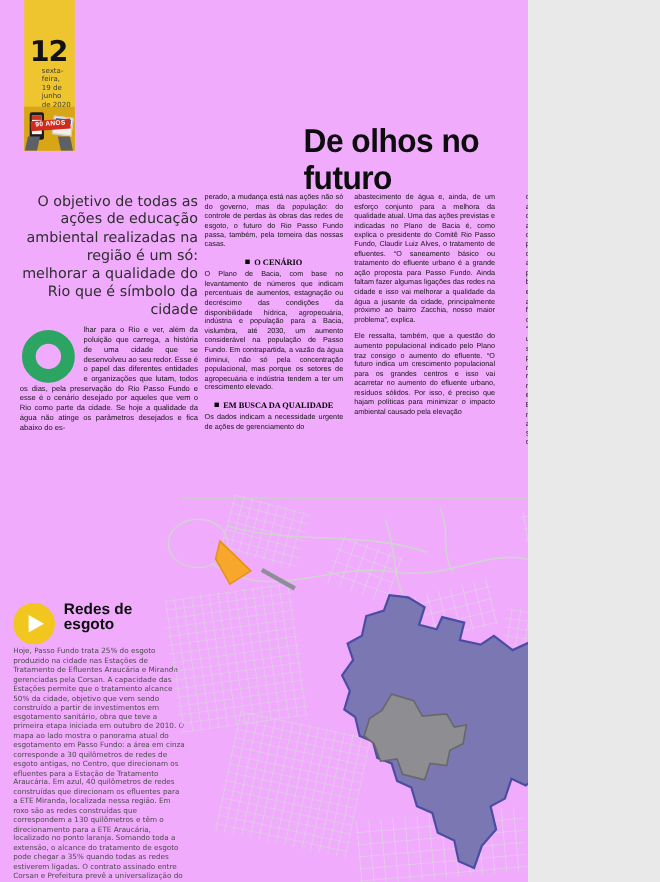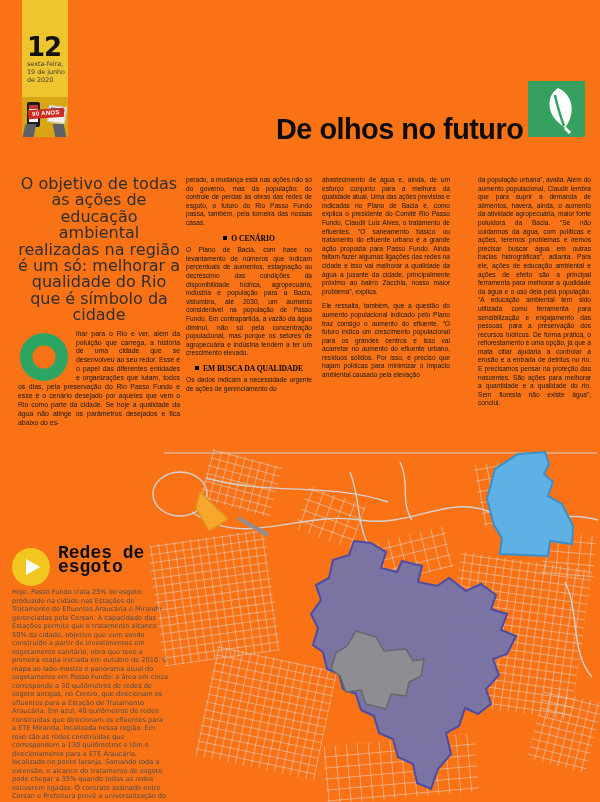--- a/index.html
+++ b/index.html
@@ -1,24 +1,24 @@
 <!DOCTYPE html>
 <html><head>
 <meta charset="utf-8">
 <style>
   html,body{margin:0;padding:0;background:#e9e9e9;}
-  .page{position:relative;width:600px;height:802px;background:#f97316;overflow:hidden;
+  .page{position:relative;width:480px;height:802px;background:#f0abfc;overflow:hidden;
         font-family:"Liberation Sans",sans-serif;color:#111;}
 
   
   .foliobar{position:absolute;left:22px;top:0;width:46px;height:137px;background:#eec52f;}
   .pagenum{font-family:"DejaVu Sans",sans-serif;font-weight:bold;font-size:26px;letter-spacing:-1px;
            color:#121212;padding:36px 0 0 5px;line-height:22px;}
   .dateline{font-family:"DejaVu Sans",sans-serif;font-size:6.4px;line-height:7.8px;color:#3a3a3a;
-            padding:3px 0 0 5px;}
+            padding:3px 0 0 16px;}
   .logo90{position:absolute;left:0;bottom:0;width:46px;height:40px;background:#d8a516;overflow:hidden;}
   .phone{position:absolute;left:5px;top:5px;width:13px;height:25px;background:#1c1c1c;border-radius:2px;}
   .phone .screen{position:absolute;left:2px;top:3px;width:9px;height:17px;background:#f4f4f4;}
   .phone .screen i{display:block;height:4px;background:#c9352a;}
   .paper{position:absolute;left:26px;top:9px;width:16px;height:15px;background:#f1efe9;
          border:1px solid #cfc9b8;transform:rotate(7deg);}
   .paper i{display:block;height:4px;background:#3a71b5;margin:1px;}
   .banner90{position:absolute;left:6px;top:12px;width:36px;height:9px;background:#cf2b1f;
             transform:rotate(-4deg);color:#fff;font-weight:bold;font-size:6px;line-height:9px;
             text-align:center;letter-spacing:0.3px;}
@@ -28,36 +28,36 @@
 
   
   .headline{position:absolute;left:276px;top:92px;font-size:30px;font-weight:bold;
             letter-spacing:-0.5px;color:#0d0d0d;transform:scaleX(0.96);transform-origin:left;}
   .leafbox{position:absolute;left:528px;top:81px;width:57px;height:56px;background:#36a15f;}
 
   
   .col{position:absolute;top:176px;text-align:justify;font-size:6.6px;line-height:8.6px;color:#161616;}
   .col p{margin:0 0 6px 0;}
   .quotecol{left:18px;width:162px;}
-  .quote{font-family:"DejaVu Sans",sans-serif;font-size:16px;line-height:16.4px;color:#2e2e2e;
-         text-align:center;margin:0 0 12px 0;}
+  .quote{font-family:"DejaVu Sans",sans-serif;font-size:13px;line-height:16.4px;color:#2e2e2e;
+         text-align:right;margin:0 0 12px 0;}
   .intro{font-size:6.9px;line-height:8.9px;}
   .dropcap{float:left;width:52px;height:50px;margin:2px 6px 0 0;}
   .c2{left:186px;width:126px;}
   .c3{left:322px;width:128px;}
   .c4{left:478px;width:113px;max-height:242px;overflow:hidden;}
   .sechead{font-family:"Liberation Serif",serif;font-weight:bold;font-size:7.6px;margin:7px 0 3px 0;
            text-align:center;color:#000;}
   .sechead .sq{display:inline-block;width:4px;height:4px;background:#000;margin-right:4px;vertical-align:1px;}
 
   
   .sidebar{position:absolute;left:12px;top:546px;width:157px;font-family:"DejaVu Sans",sans-serif;}
   .playicon{float:left;width:38px;height:38px;margin:2px 8px 2px 0;}
-  .sidebar h3{margin:0 0 14px 0;font-size:18px;line-height:14px;color:#0d0d0d;
-              font-family:Liberation Mono, monospace;}
+  .sidebar h3{margin:0 0 14px 0;font-size:14px;line-height:14px;color:#0d0d0d;
+              font-family:Liberation Sans, sans-serif;}
   .sidebar .body{font-size:6.6px;line-height:8.5px;color:#4b4b4b;text-align:left;}
 
   
   .map{position:absolute;left:150px;top:442px;width:450px;height:360px;}
 </style>
 </head>
 <body>
 
 <div class="page">
 

